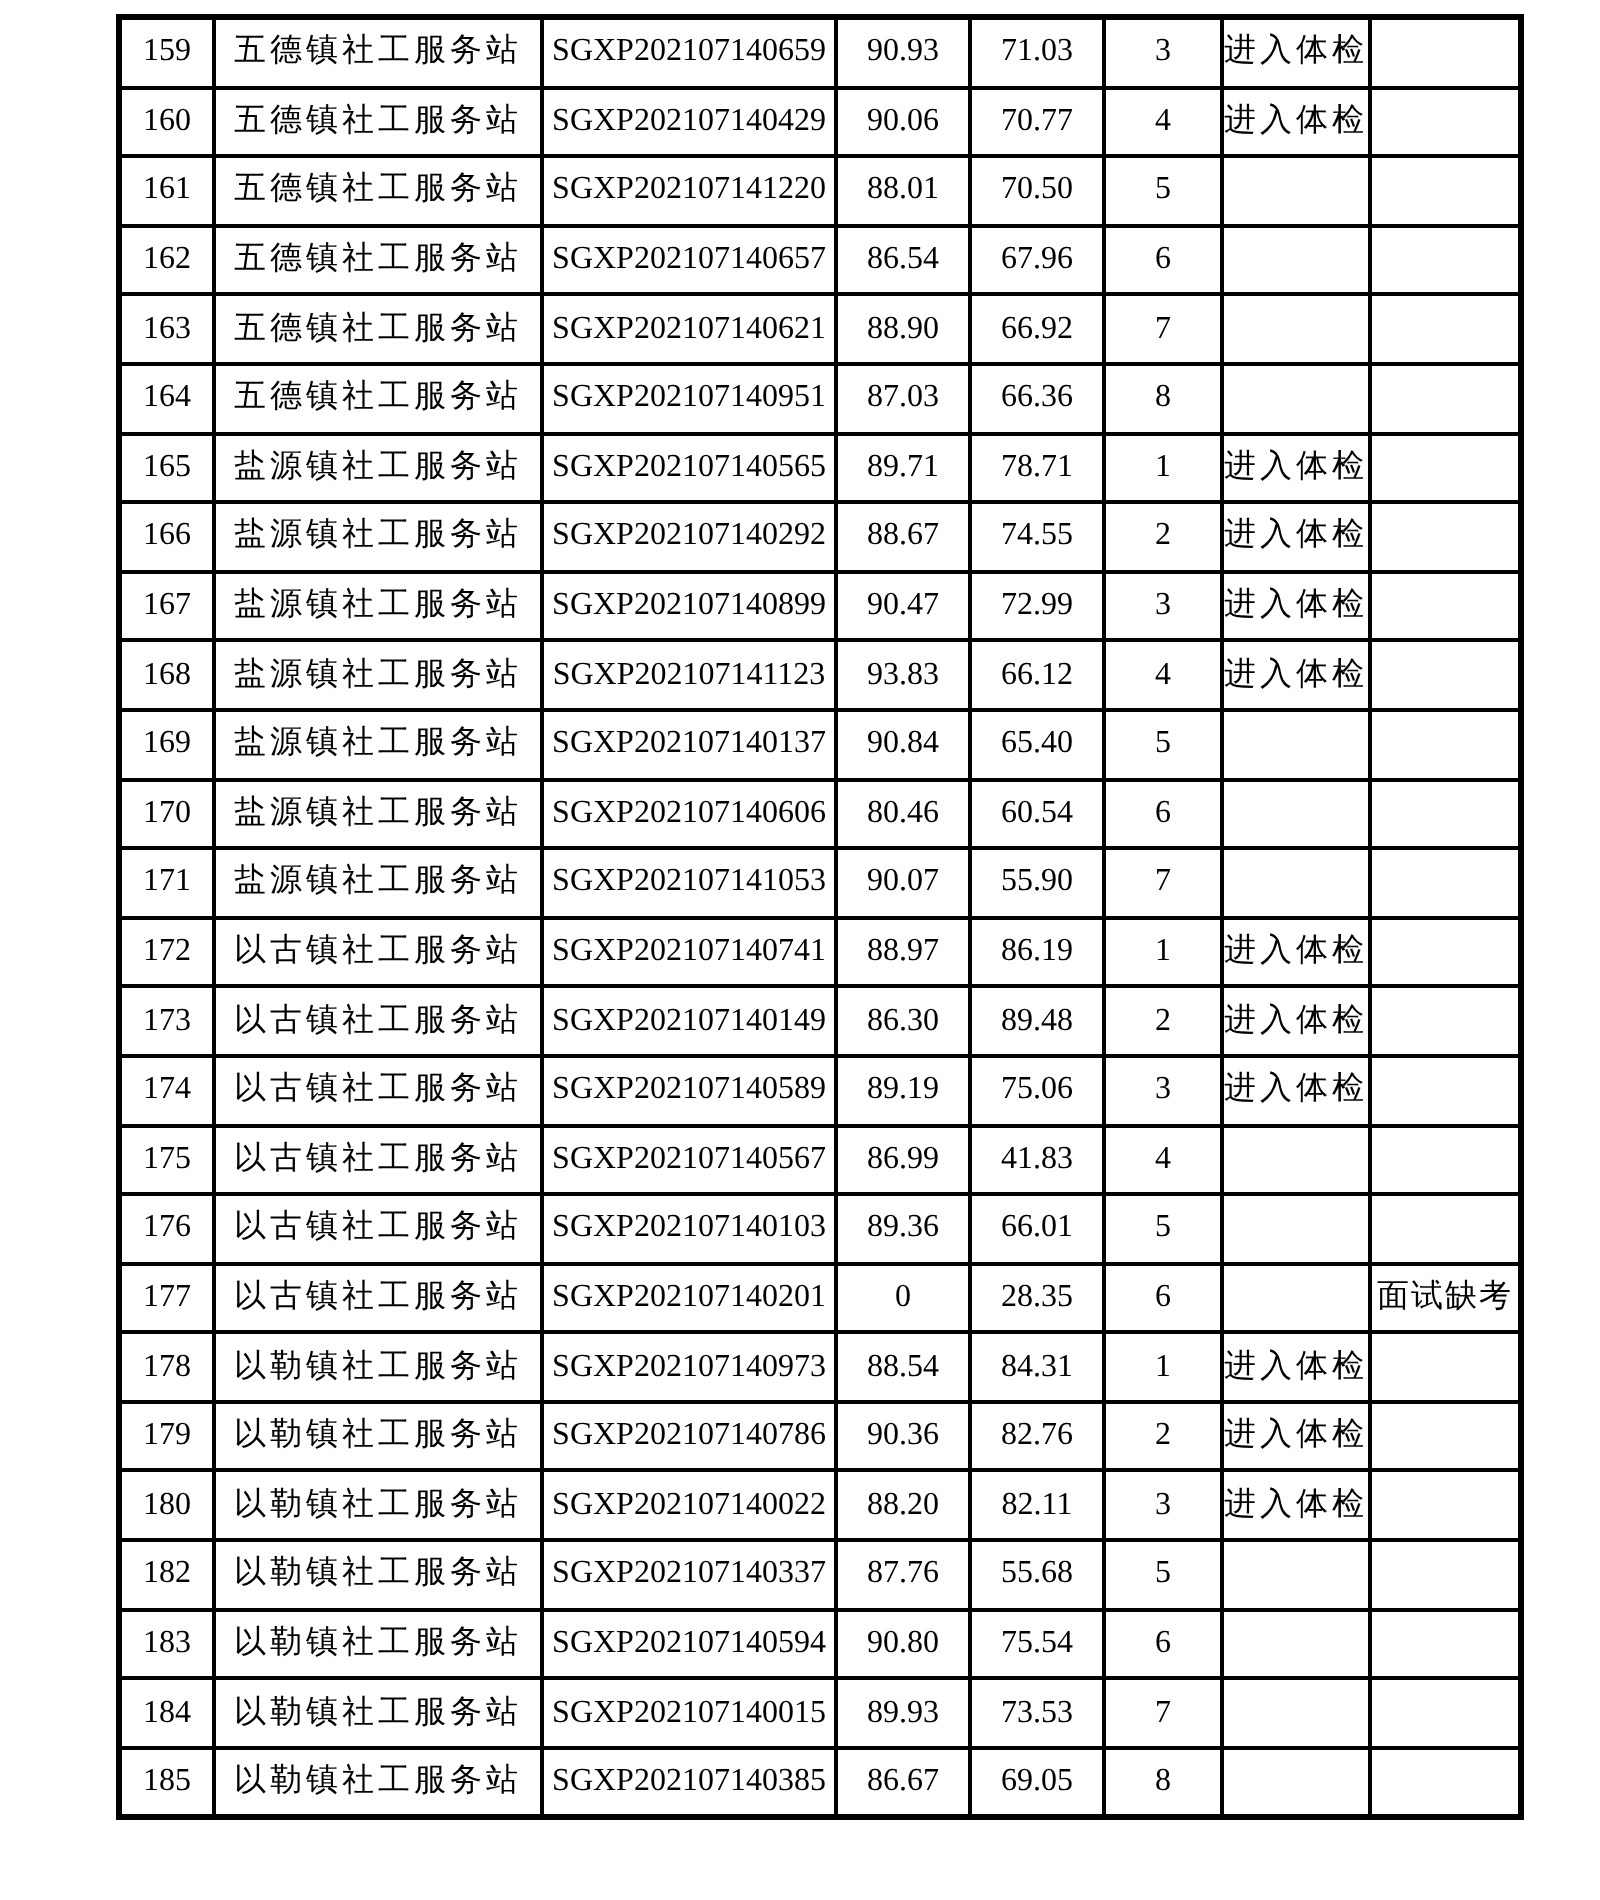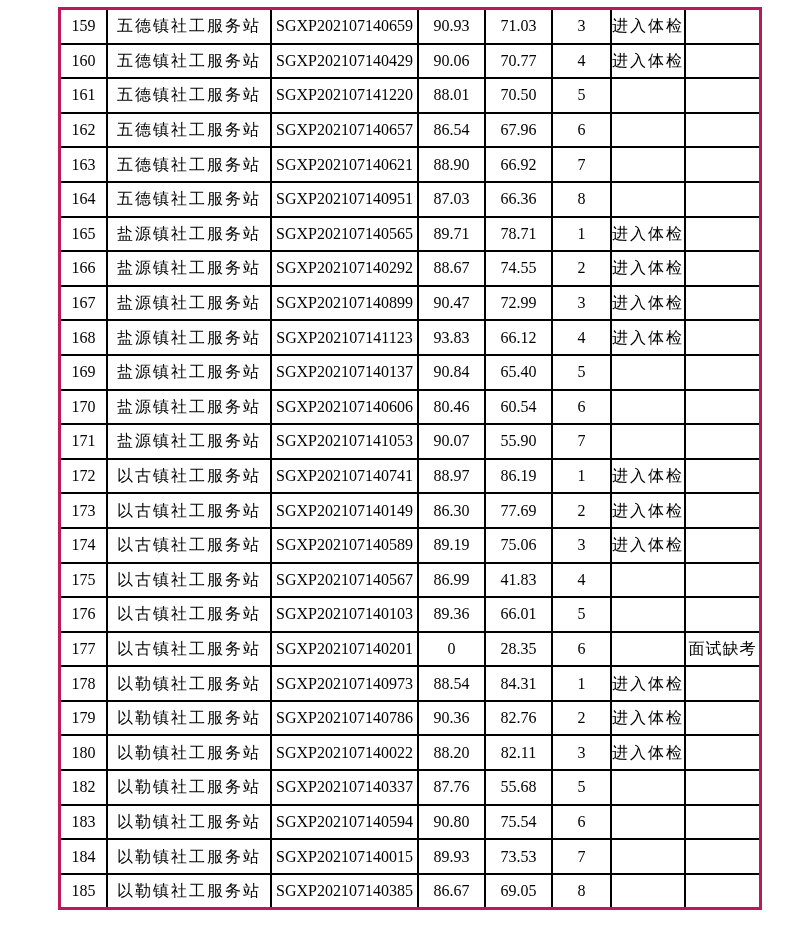--- a/index.html
+++ b/index.html
@@ -18,21 +18,21 @@
     font-family: "Liberation Serif", "DejaVu Serif", serif;
     color: #000000;
   }
   table.score-table {
     position: absolute;
     left: 58px;
     top: 7px;
     width: 684px;
     border-collapse: collapse;
     table-layout: fixed;
-    border: 3px solid #be185d;
+    border: 3px solid #000000;
   }
   table.score-table td {
     border: 2px solid #000;
     height: 32.6px; 
     padding: 0;
     text-align: center;
     vertical-align: middle;
     font-size: 16px;
     line-height: 1;
     overflow: hidden;
@@ -191,21 +191,21 @@
           <td class="col-score2">86.19</td>
           <td class="col-rank">1</td>
           <td class="col-status">进入体检</td>
           <td class="col-remark"></td>
         </tr>
         <tr>
           <td class="col-index">173</td>
           <td class="col-station">以古镇社工服务站</td>
           <td class="col-code">SGXP202107140149</td>
           <td class="col-score1">86.30</td>
-          <td class="col-score2">77.69</td>
+          <td class="col-score2">89.48</td>
           <td class="col-rank">2</td>
           <td class="col-status">进入体检</td>
           <td class="col-remark"></td>
         </tr>
         <tr>
           <td class="col-index">174</td>
           <td class="col-station">以古镇社工服务站</td>
           <td class="col-code">SGXP202107140589</td>
           <td class="col-score1">89.19</td>
           <td class="col-score2">75.06</td>

